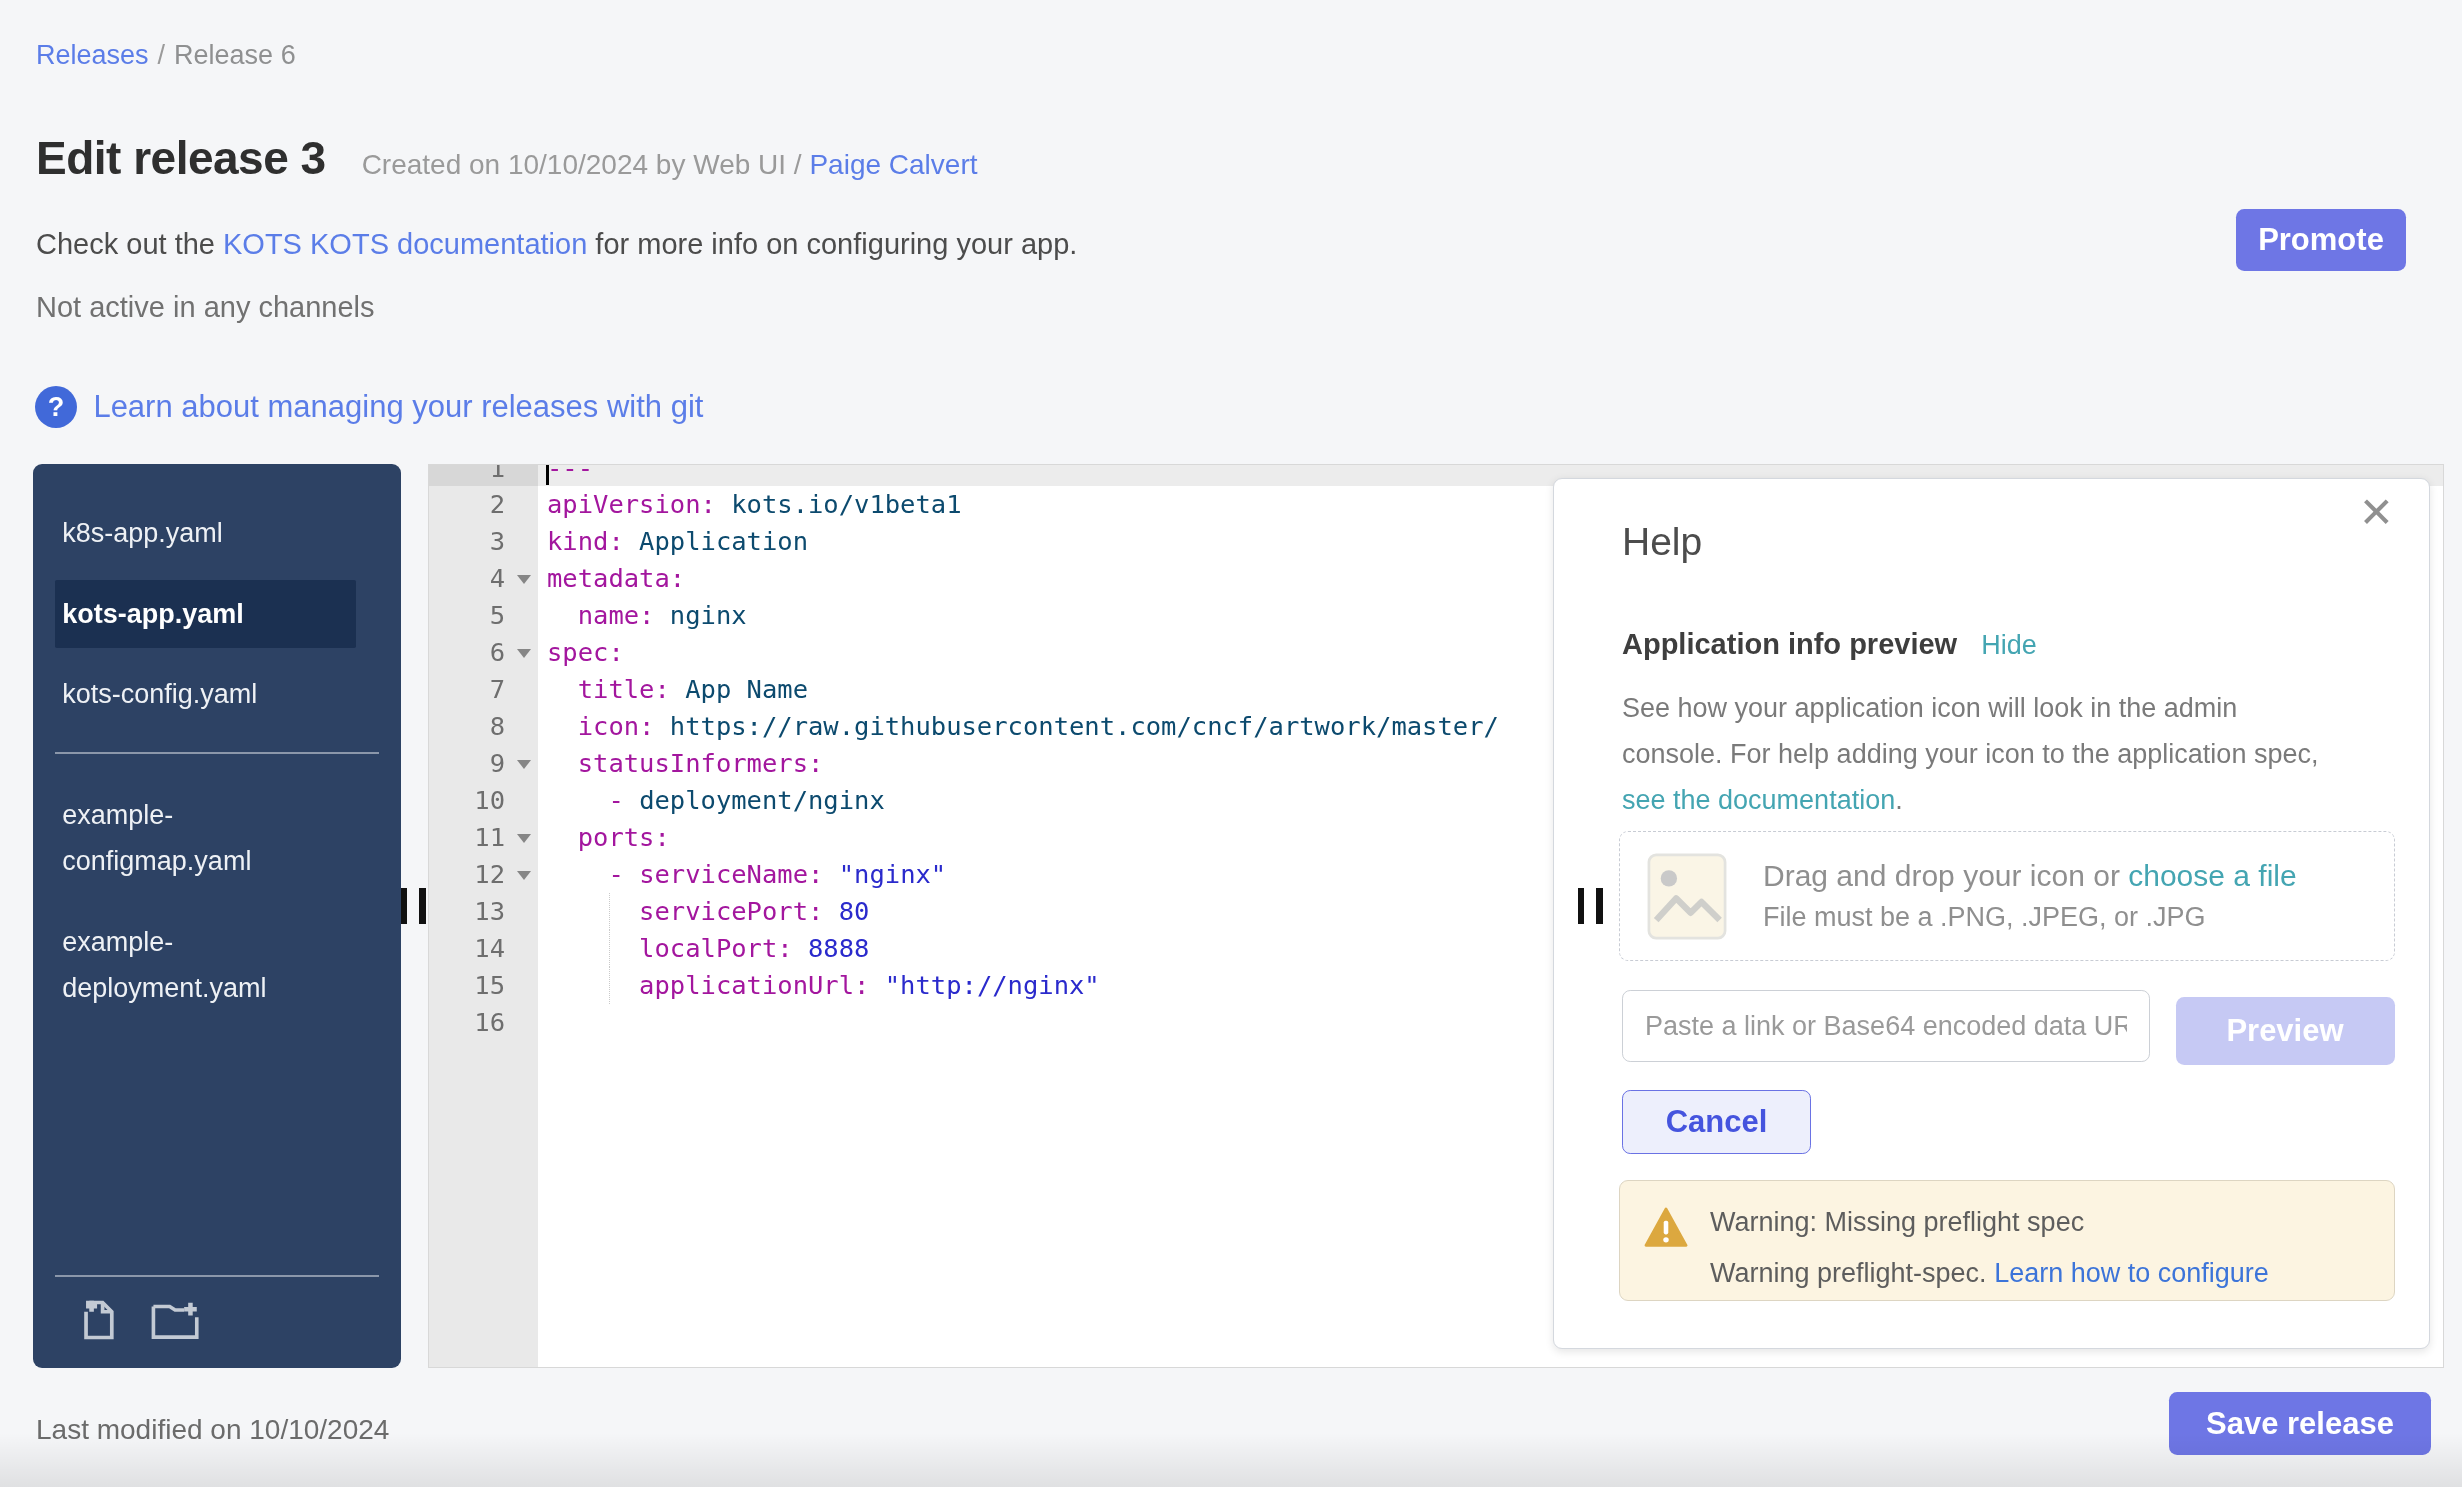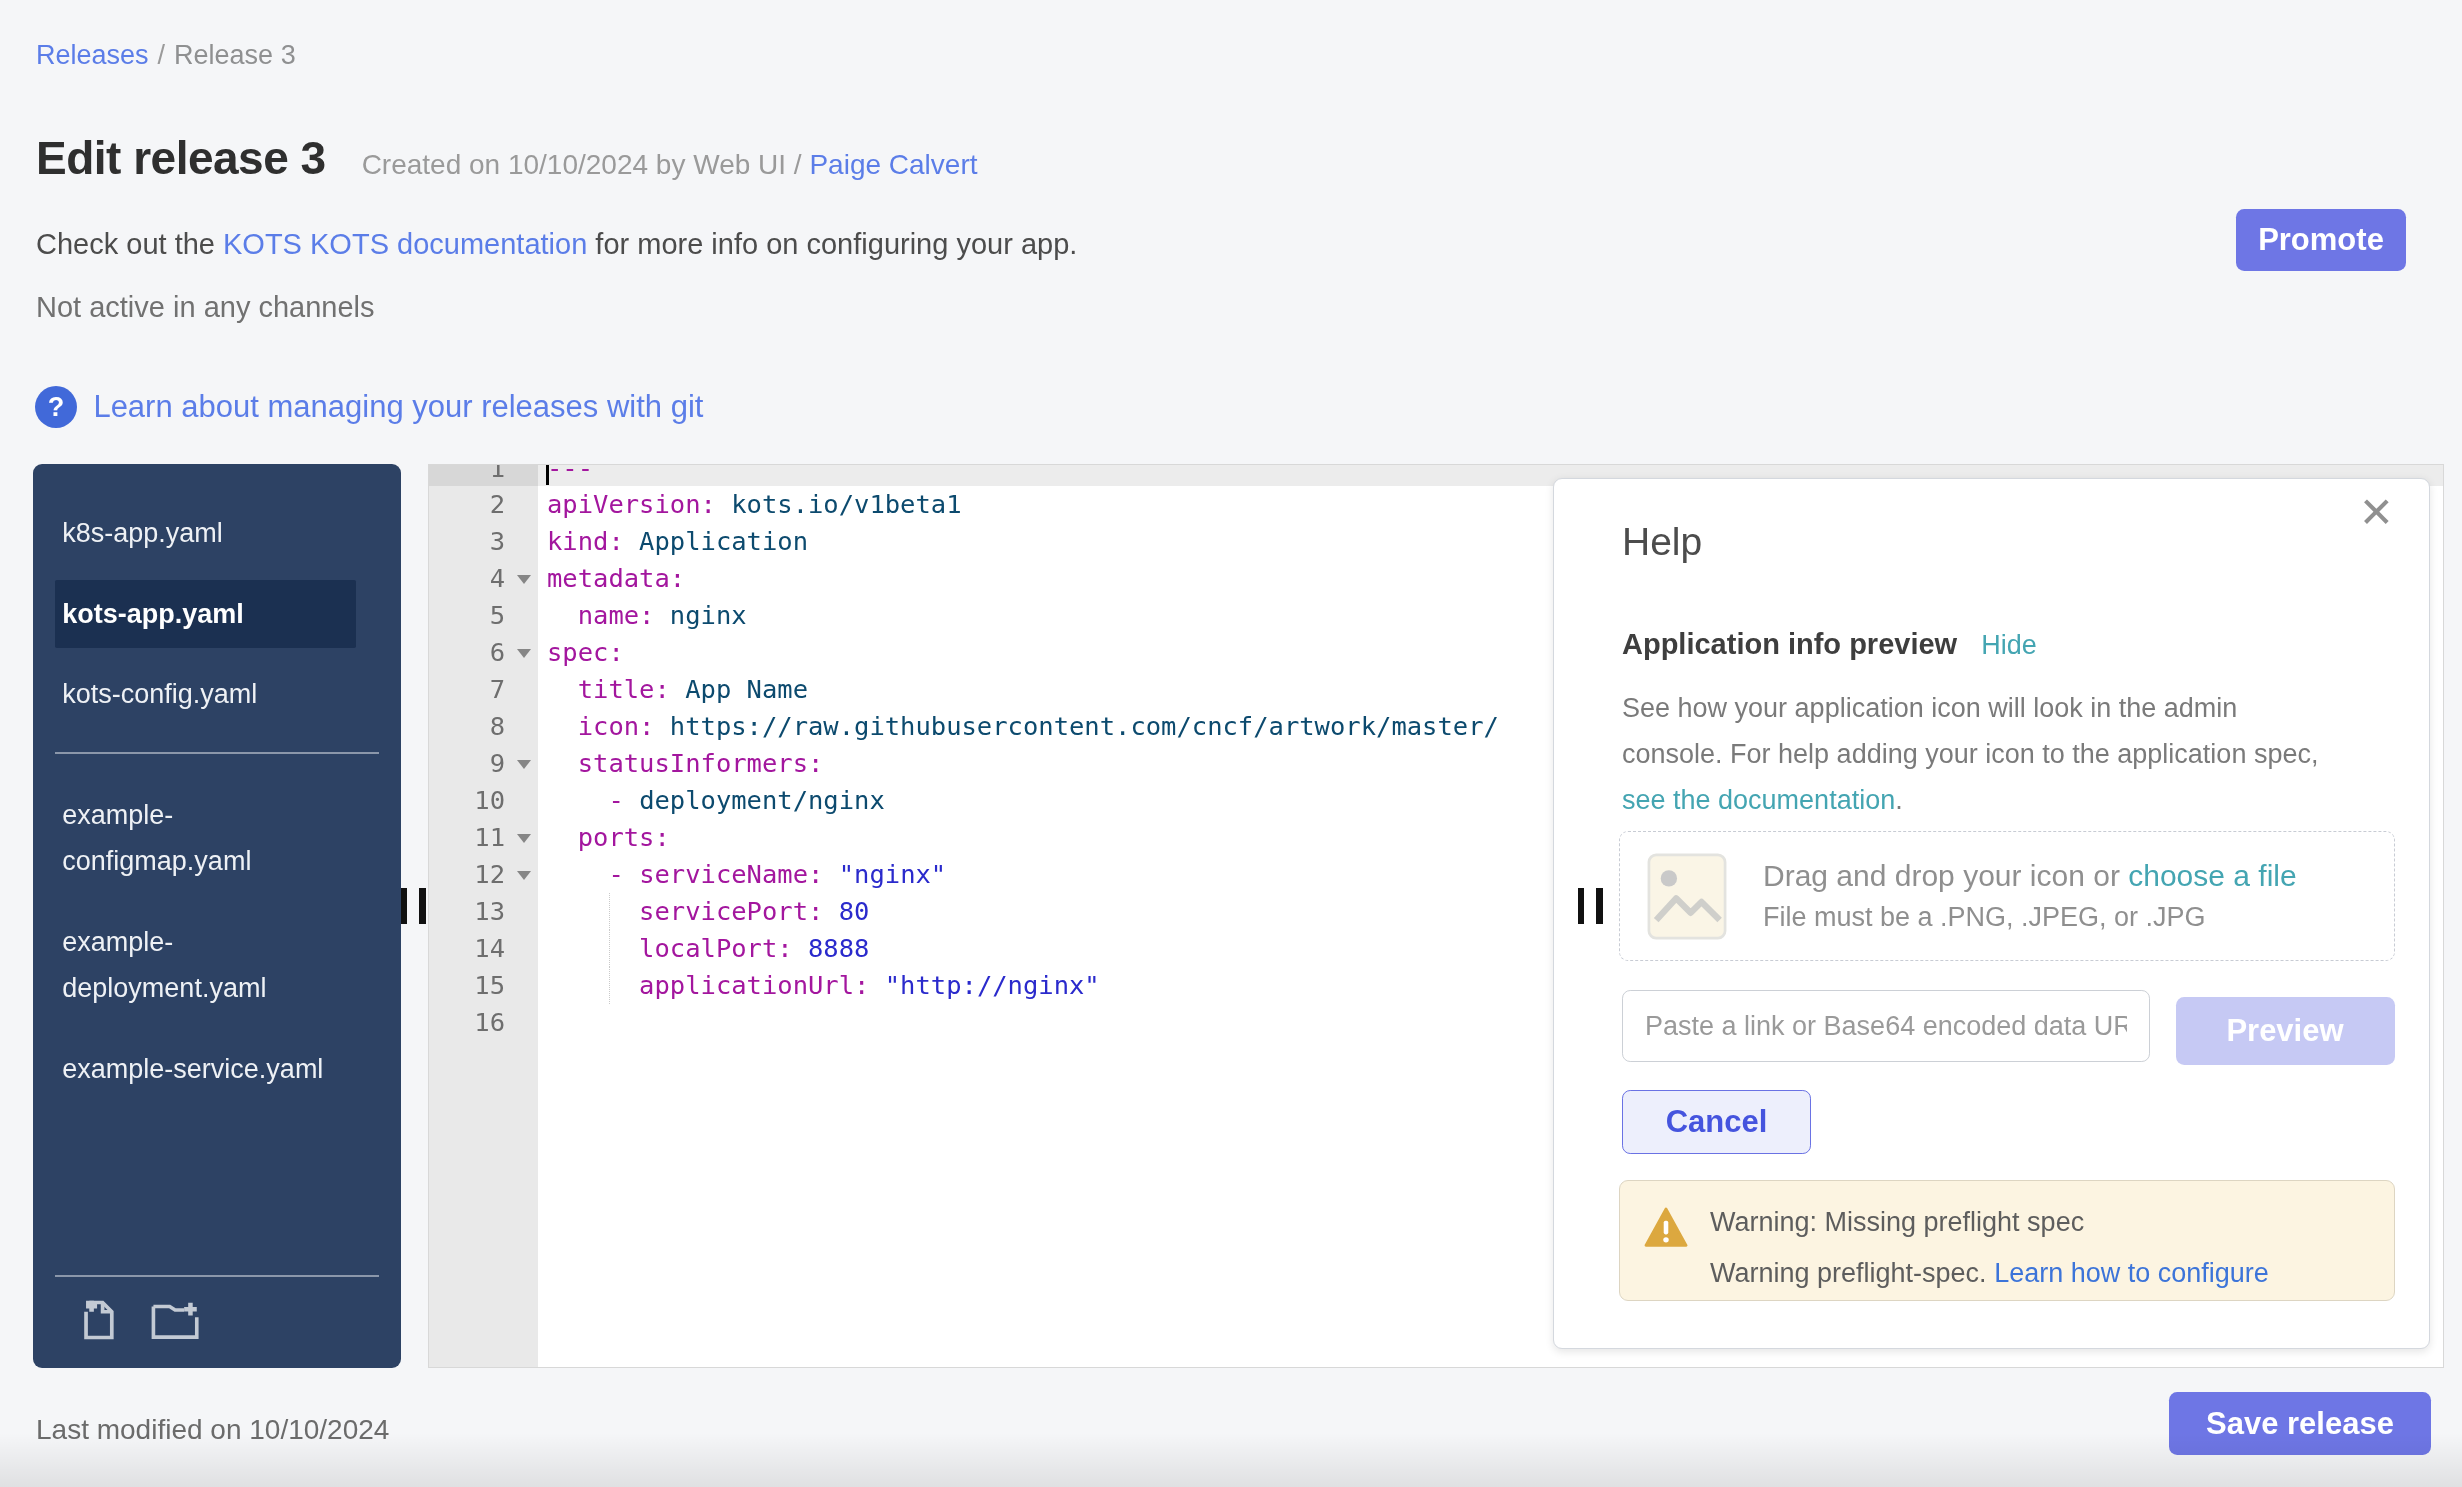--- a/index.html
+++ b/index.html
@@ -118,21 +118,21 @@
   .footer-modified { position:absolute; left:36px; top:1414px; font-size:28px; color:#6b6b6b; }
   .bottom-shade { position:absolute; left:0; right:0; bottom:0; height:55px;
                   background:linear-gradient(to bottom, rgba(0,0,0,0), rgba(0,0,0,0.09)); pointer-events:none; }
 </style>
 </head>
 <body>
 
 <div class="app">
 
   <div class="breadcrumb">
-    <a>Releases</a><span class="bc-sep">/</span><span>Release 3</span>
+    <a>Releases</a><span class="bc-sep">/</span><span>Release 6</span>
   </div>
 
   <div class="titlerow">
     <h1>Edit release 3</h1>
     <div class="created">
       <span>Created on 10/10/2024 by Web UI /</span>
       <a>Paige Calvert</a>
     </div>
   </div>
 
@@ -148,21 +148,20 @@
   </div>
 
   <div class="sidebar">
     <div id="file-list">
         <div class="file-item">k8s-app.yaml</div>
         <div class="file-item selected">kots-app.yaml</div>
         <div class="file-item">kots-config.yaml</div>
         <div class="side-divider"></div>
         <div class="file-item">example-configmap.yaml</div>
         <div class="file-item">example-deployment.yaml</div>
-        <div class="file-item">example-service.yaml</div>
       </div>
     <div class="side-bottom">
       <div class="side-divider"></div>
       <div class="side-icons">
         <svg width="46" height="46" viewBox="0 0 50 50" fill="none" stroke="#c3cad4" stroke-width="4">
           <path d="M12 16 V44 H40 V16 L30 6 H12" fill="none"></path>
           <path d="M30 6 V16 H40" fill="none"></path>
           <path d="M12 10 H24 M18 4 V16" stroke-width="5"></path>
         </svg>
         <svg width="56" height="46" viewBox="0 0 62 50" fill="none" stroke="#c3cad4" stroke-width="4">

